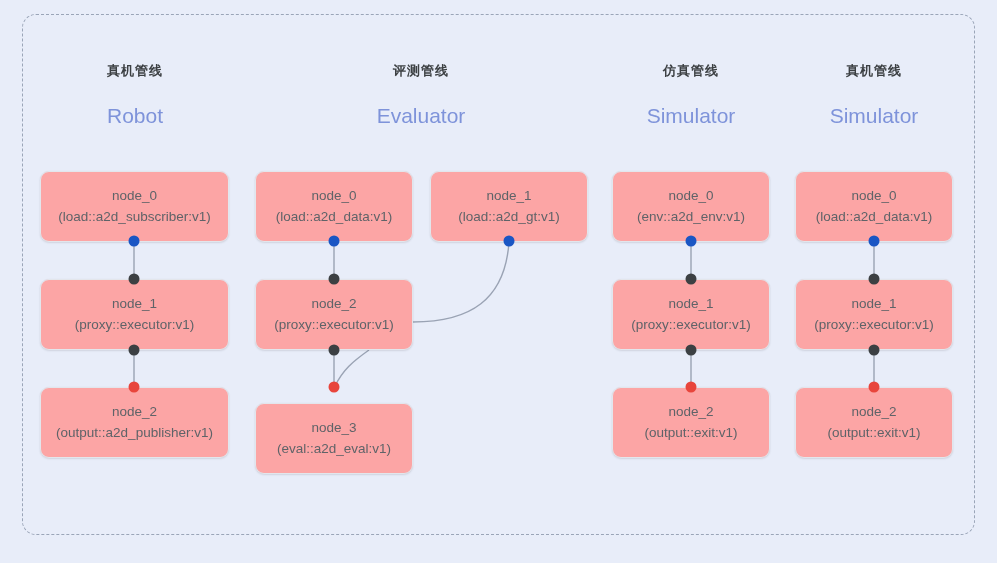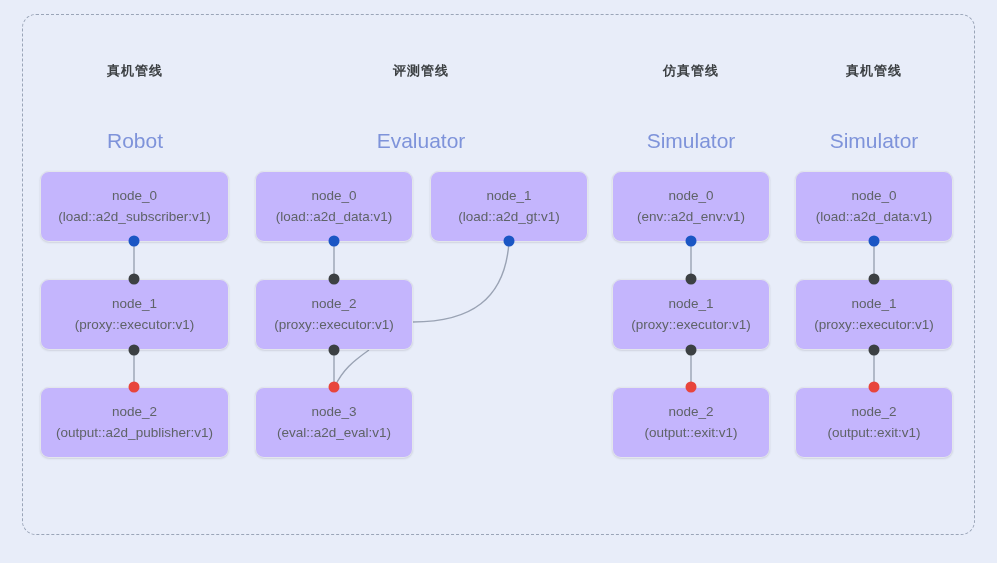--- a/index.html
+++ b/index.html
@@ -38,28 +38,28 @@
   .col-title-cn {
     font-size: 13px;
     font-weight: bold;
     color: #3c4043;
     letter-spacing: 1px;
     white-space: nowrap;
   }
   .col-title-en {
     font-size: 21px;
     color: #7e93da;
-    margin-top: 49px;
+    margin-top: 24px;
     white-space: nowrap;
     font-weight: normal;
   }
   .node {
     position: absolute;
     box-sizing: border-box;
-    background: #c4b5fd;
+    background: #fca5a5;
     border: 1px solid #e3e6ec;
     border-radius: 9px;
     box-shadow: 0 1px 2px rgba(60,64,67,0.13), 0 0 1px rgba(60,64,67,0.08);
     display: flex;
     flex-direction: column;
     align-items: center;
     justify-content: center;
     color: #5f6368;
     font-size: 13.5px;
     line-height: 1.55;
@@ -149,21 +149,21 @@
     <div class="ty">(load::a2d_data:v1)</div>
   </div>
   <div class="node" style="left:430px; top:171px; width:158px; height:71px;">
     <div class="nm">node_1</div>
     <div class="ty">(load::a2d_gt:v1)</div>
   </div>
   <div class="node" style="left:255px; top:279px; width:158px; height:71px;">
     <div class="nm">node_2</div>
     <div class="ty">(proxy::executor:v1)</div>
   </div>
-  <div class="node" style="left:255px; top:387px; width:158px; height:71px;">
+  <div class="node" style="left:255px; top:403px; width:158px; height:71px;">
     <div class="nm">node_3</div>
     <div class="ty">(eval::a2d_eval:v1)</div>
   </div>
 
   <div class="node" style="left:612px; top:171px; width:158px; height:71px;">
     <div class="nm">node_0</div>
     <div class="ty">(env::a2d_env:v1)</div>
   </div>
   <div class="node" style="left:612px; top:279px; width:158px; height:71px;">
     <div class="nm">node_1</div>

